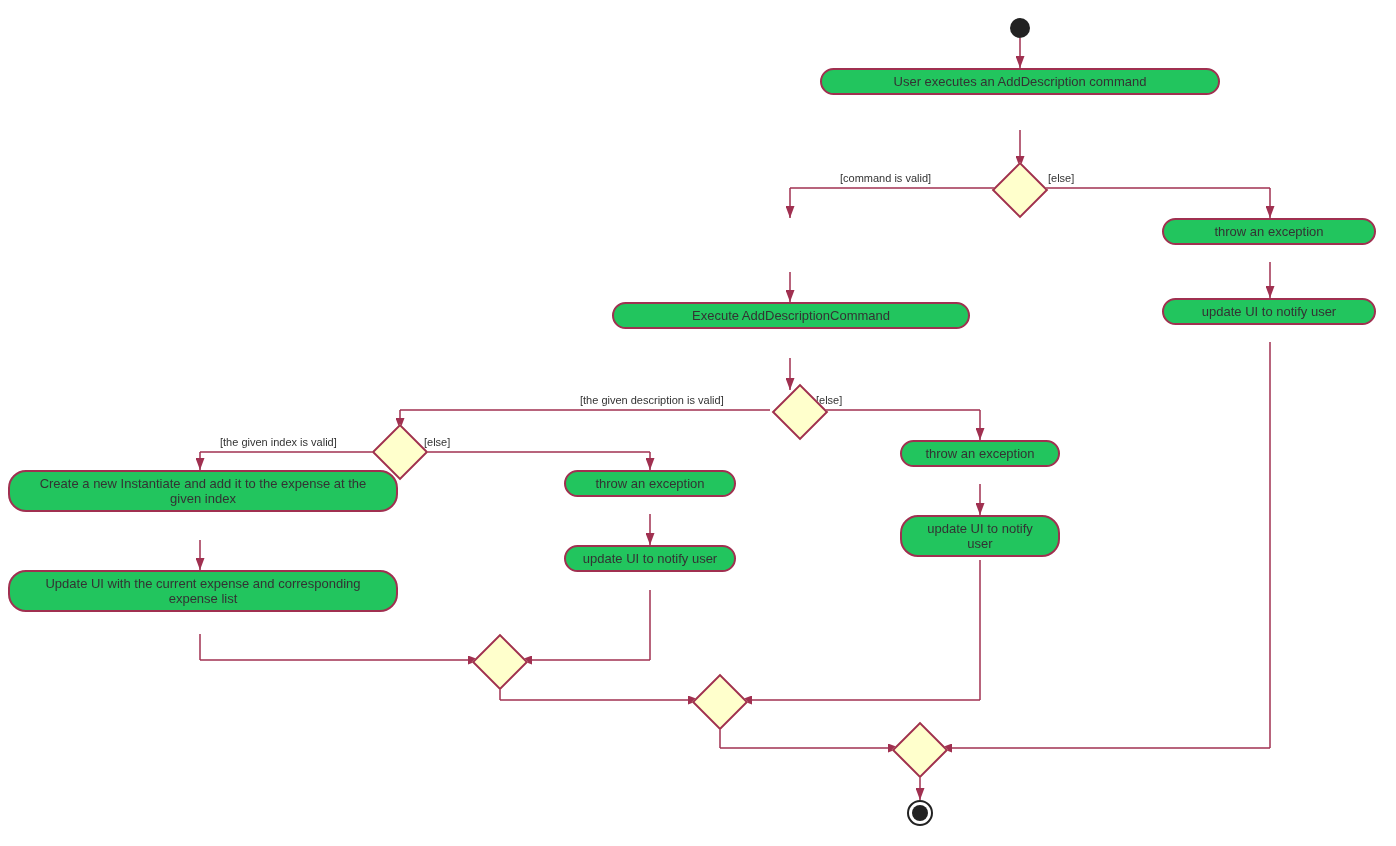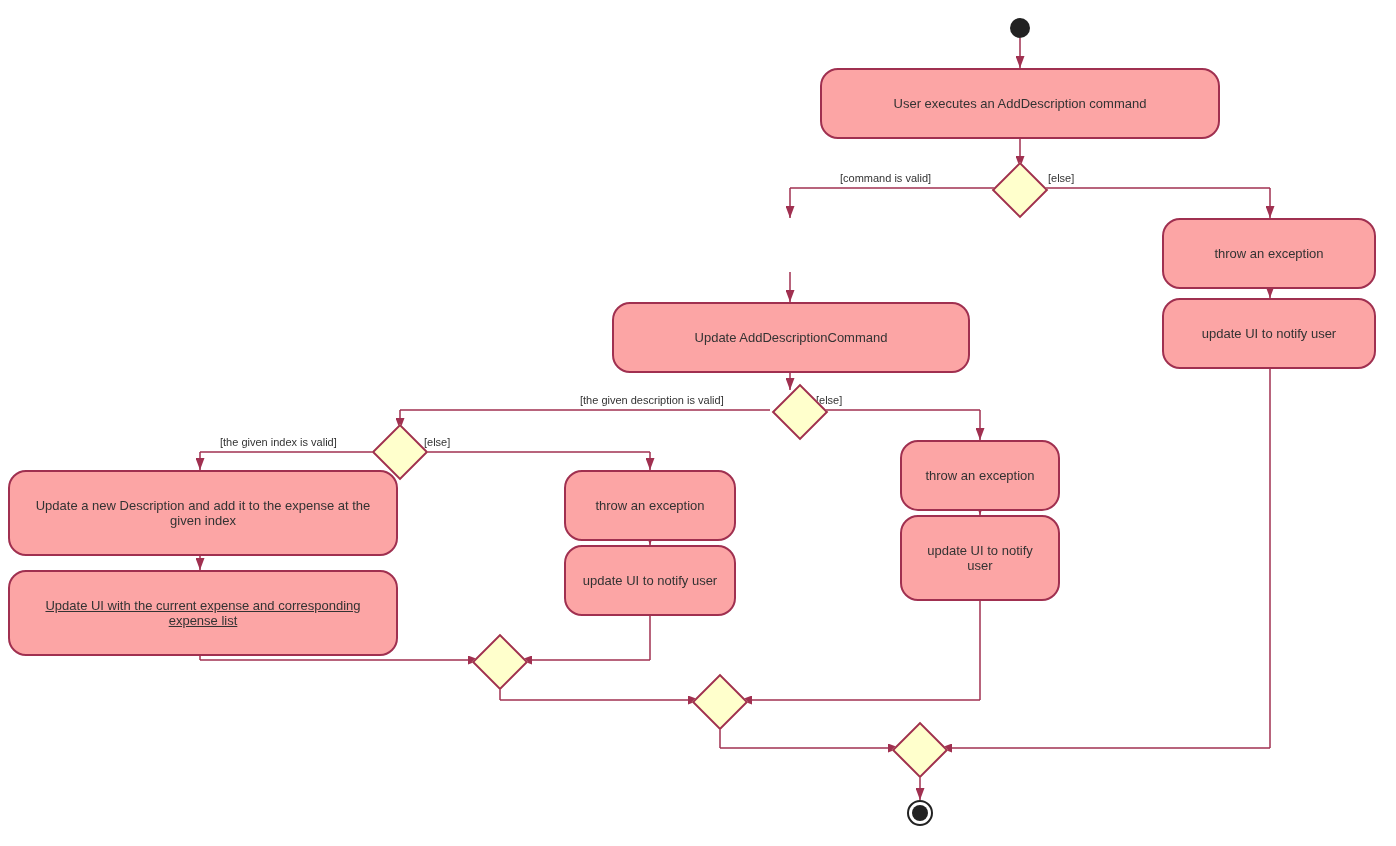--- a/index.html
+++ b/index.html
@@ -26,24 +26,24 @@
     .node {
       position: absolute;
       display: flex;
       align-items: center;
       justify-content: center;
       text-align: center;
       font-size: 13px;
       color: #333;
     }
     .rounded-rect {
-      background: #fca5a5;
+      background: #22c55e;
       border: 2px solid #a03050;
       border-radius: 18px;
-      padding: 26px 16px;
+      padding: 4px 16px;
     }
     .diamond {
       width: 40px;
       height: 40px;
       background: #ffffcc;
       border: 2px solid #a03050;
       transform: rotate(45deg);
     }
     .diamond-container {
       width: 44px;
@@ -163,52 +163,52 @@
   <div class="node diamond-container" style="left:998px; top:168px;">
     <div class="diamond"></div>
   </div>
 
 
   <div class="node rounded-rect" style="left:1162px; top:218px; width:214px;">
     <span>throw an exception</span>
   </div>
 
   <div class="node rounded-rect" style="left:612px; top:302px; width:358px;">
-    <span>Update AddDescriptionCommand</span>
+    <span>Execute AddDescriptionCommand</span>
   </div>
 
   <div class="node rounded-rect" style="left:1162px; top:298px; width:214px;">
     <span>update UI to notify user</span>
   </div>
 
   <div class="node diamond-container" style="left:778px; top:390px;">
     <div class="diamond"></div>
   </div>
 
   <div class="node diamond-container" style="left:378px; top:430px;">
     <div class="diamond"></div>
   </div>
 
   <div class="node rounded-rect" style="left:900px; top:440px; width:160px;">
     <span>throw an exception</span>
   </div>
 
   <div class="node rounded-rect" style="left:8px; top:470px; width:390px;">
-    <span>Update a new Description and add it to the expense at the given index</span>
+    <span>Create a new Instantiate and add it to the expense at the given index</span>
   </div>
 
   <div class="node rounded-rect" style="left:564px; top:470px; width:172px;">
     <span>throw an exception</span>
   </div>
 
   <div class="node rounded-rect" style="left:900px; top:515px; width:160px;">
     <span>update UI to notify user</span>
   </div>
 
-  <div class="node rounded-rect" style="left:8px; top:570px; width:390px;text-decoration:underline;">
+  <div class="node rounded-rect" style="left:8px; top:570px; width:390px;">
     <span>Update UI with the current expense and corresponding expense list</span>
   </div>
 
   <div class="node rounded-rect" style="left:564px; top:545px; width:172px;">
     <span>update UI to notify user</span>
   </div>
 
   <div class="node diamond-container" style="left:478px; top:640px;">
     <div class="diamond"></div>
   </div>

